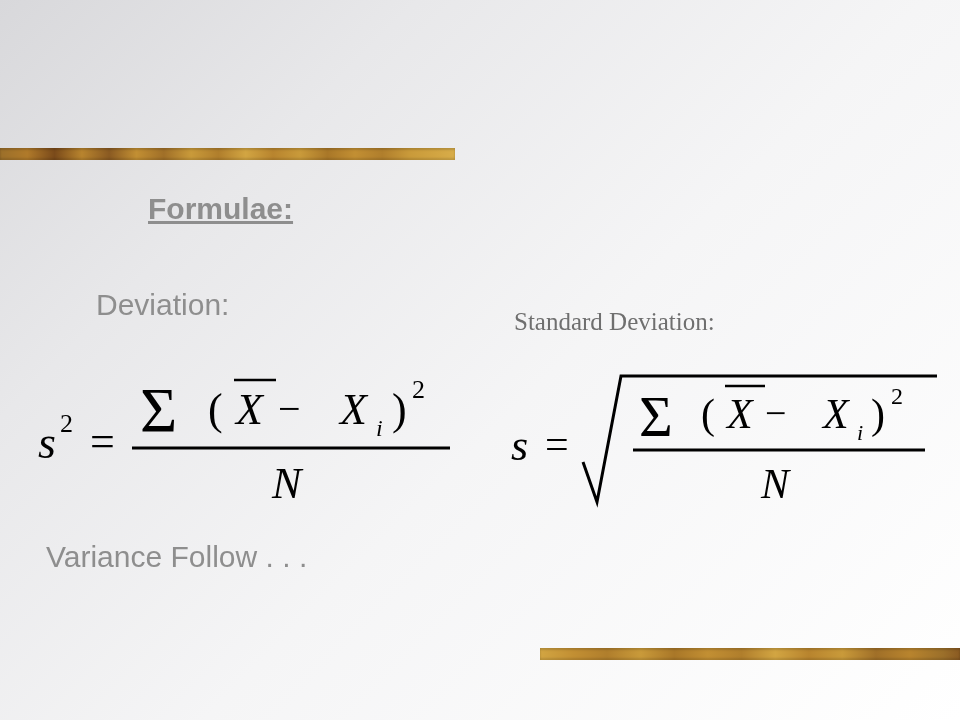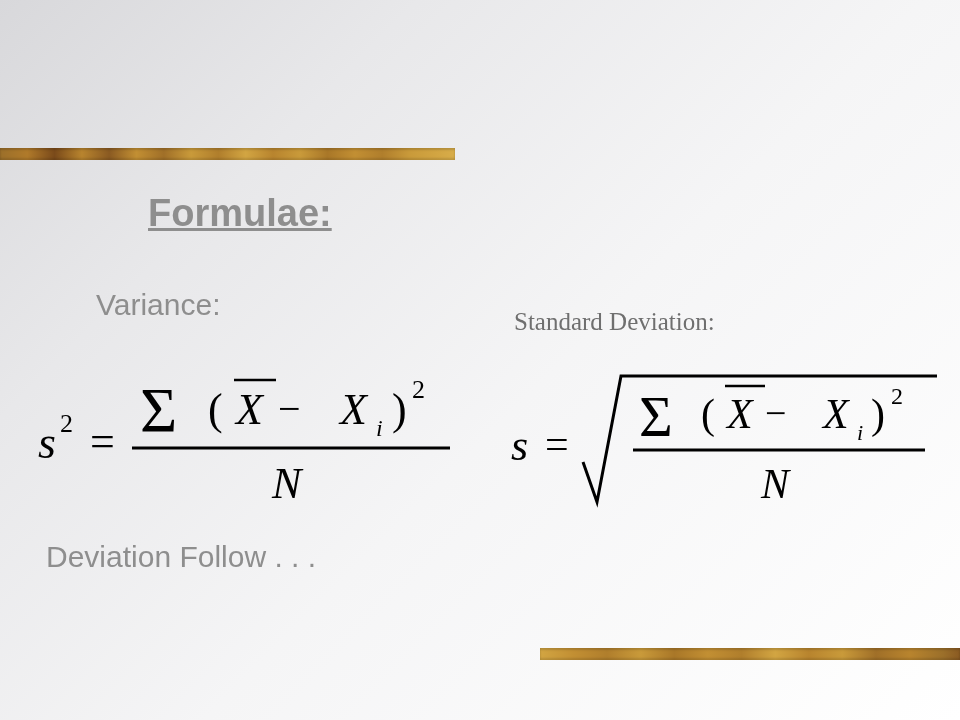--- a/index.html
+++ b/index.html
@@ -42,21 +42,21 @@
       #d2a542 0%, #c28f33 8%, #b07e2c 16%, #c99a3a 24%,
       #a97728 32%, #c28f33 40%, #b07e2c 48%, #d2a542 56%,
       #b8842e 64%, #c99a3a 72%, #a06f28 80%, #b8842e 88%,
       #9b6f2a 96%, #8a5a22 100%);
     box-shadow: inset 0 2px 2px rgba(0,0,0,0.15), inset 0 -2px 2px rgba(0,0,0,0.12);
   }
   .formulae-label {
     position: absolute;
     top: 192px;
     left: 148px;
-    font-size: 38px;
+    font-size: 30px;
     color: #8e8e8e;
     font-weight: bold;
     text-decoration: underline;
   }
   .variance-label {
     position: absolute;
     top: 288px;
     left: 96px;
     font-size: 30px;
     color: #8e8e8e;
@@ -91,21 +91,21 @@
 <body>
 
 <div class="title">
   <br>
 </div>
 
 <div class="decor-bar-top"></div>
 
 <div class="formulae-label">Formulae:</div>
 
-<div class="variance-label">Variance:</div>
+<div class="variance-label">Deviation:</div>
 
 <div class="stddev-label">Standard Deviation:</div>
 
 <div class="formula-variance">
 <svg width="430" height="150" viewBox="0 0 430 150">
   <g font-family="Times New Roman, Times, serif" fill="#000">
 
     <text x="6" y="98" font-size="46" font-style="italic">s</text>
     <text x="28" y="72" font-size="26">2</text>
 
@@ -160,15 +160,15 @@
 
     <text x="366" y="76" font-size="42">)</text>
 
     <text x="386" y="52" font-size="24">2</text>
 
     <text x="256" y="146" font-size="42" font-style="italic">N</text>
   </g>
 </svg>
 </div>
 
-<div class="examples-label">Deviation Follow . . .</div>
+<div class="examples-label">Variance Follow . . .</div>
 
 <div class="decor-bar-bottom"></div>
 
 </body></html>

